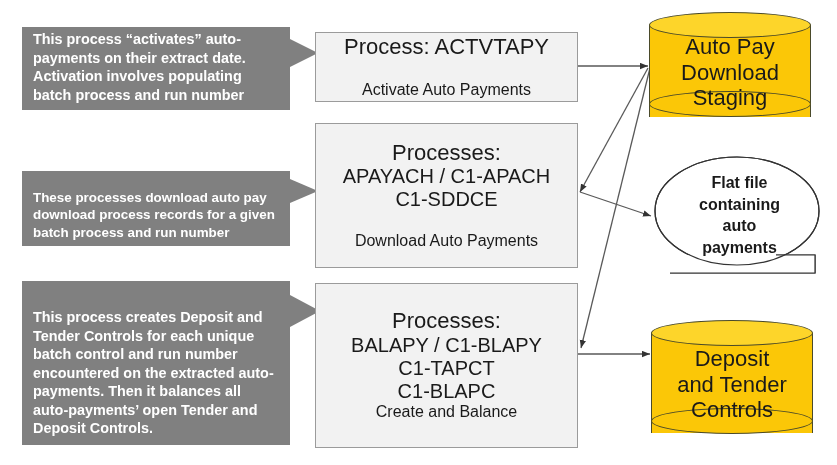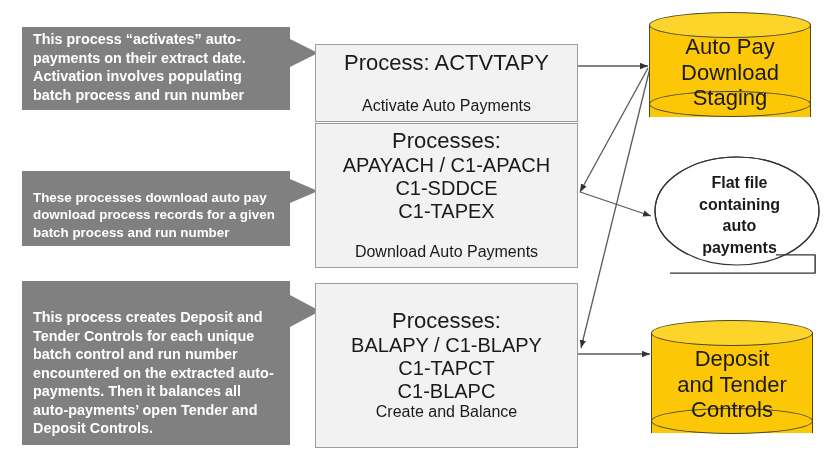--- a/index.html
+++ b/index.html
@@ -179,30 +179,29 @@
   <div class="note" style="left:22px; top:171px; width:268px; height:75px; padding:5px 10px 5px 11px; font-size:13.4px; line-height:1.3;">
     <span class="note-text">These processes download   auto pay download process records for a given batch process and run number</span>
   </div>
   <div class="note-tail" style="left:290px; top:179px; border-top:12px solid transparent; border-bottom:12px solid transparent; border-left:28px solid #808080;"></div>
 
   <div class="note" style="left:22px; top:281px; width:268px; height:164px; padding:7px 10px 7px 11px; font-size:14.4px; line-height:1.29;">
     <span class="note-text">This process creates Deposit and Tender Controls for each unique batch control and run number encountered on the extracted auto-payments. Then it balances all auto-payments’ open Tender and Deposit Controls.</span>
   </div>
   <div class="note-tail" style="left:290px; top:295px; border-top:16px solid transparent; border-bottom:16px solid transparent; border-left:30px solid #808080;"></div>
 
-  <div class="pbox" style="left:315px; top:44px; width:263px; height:78px;">
+  <div class="pbox" style="left:315px; top:32px; width:263px; height:70px;">
     <div class="ln-big">Process: ACTVTAPY</div>
     <div class="ln-small gap-top">Activate Auto Payments</div>
   </div>
 
   <div class="pbox" style="left:315px; top:123px; width:263px; height:145px;">
     <div class="ln-big">Processes:</div>
     <div class="ln-mid">APAYACH / C1-APACH</div>
     <div class="ln-mid">C1-SDDCE</div>
-    <div class="ln-mid">C1-TAPEX</div>
     <div class="ln-small gap-top">Download Auto Payments</div>
   </div>
 
   <div class="pbox" style="left:315px; top:283px; width:263px; height:165px;">
     <div class="ln-big">Processes:</div>
     <div class="ln-mid">BALAPY / C1-BLAPY</div>
     <div class="ln-mid">C1-TAPCT</div>
     <div class="ln-mid">C1-BLAPC</div>
     <div class="ln-small">Create and Balance</div>
   </div>

